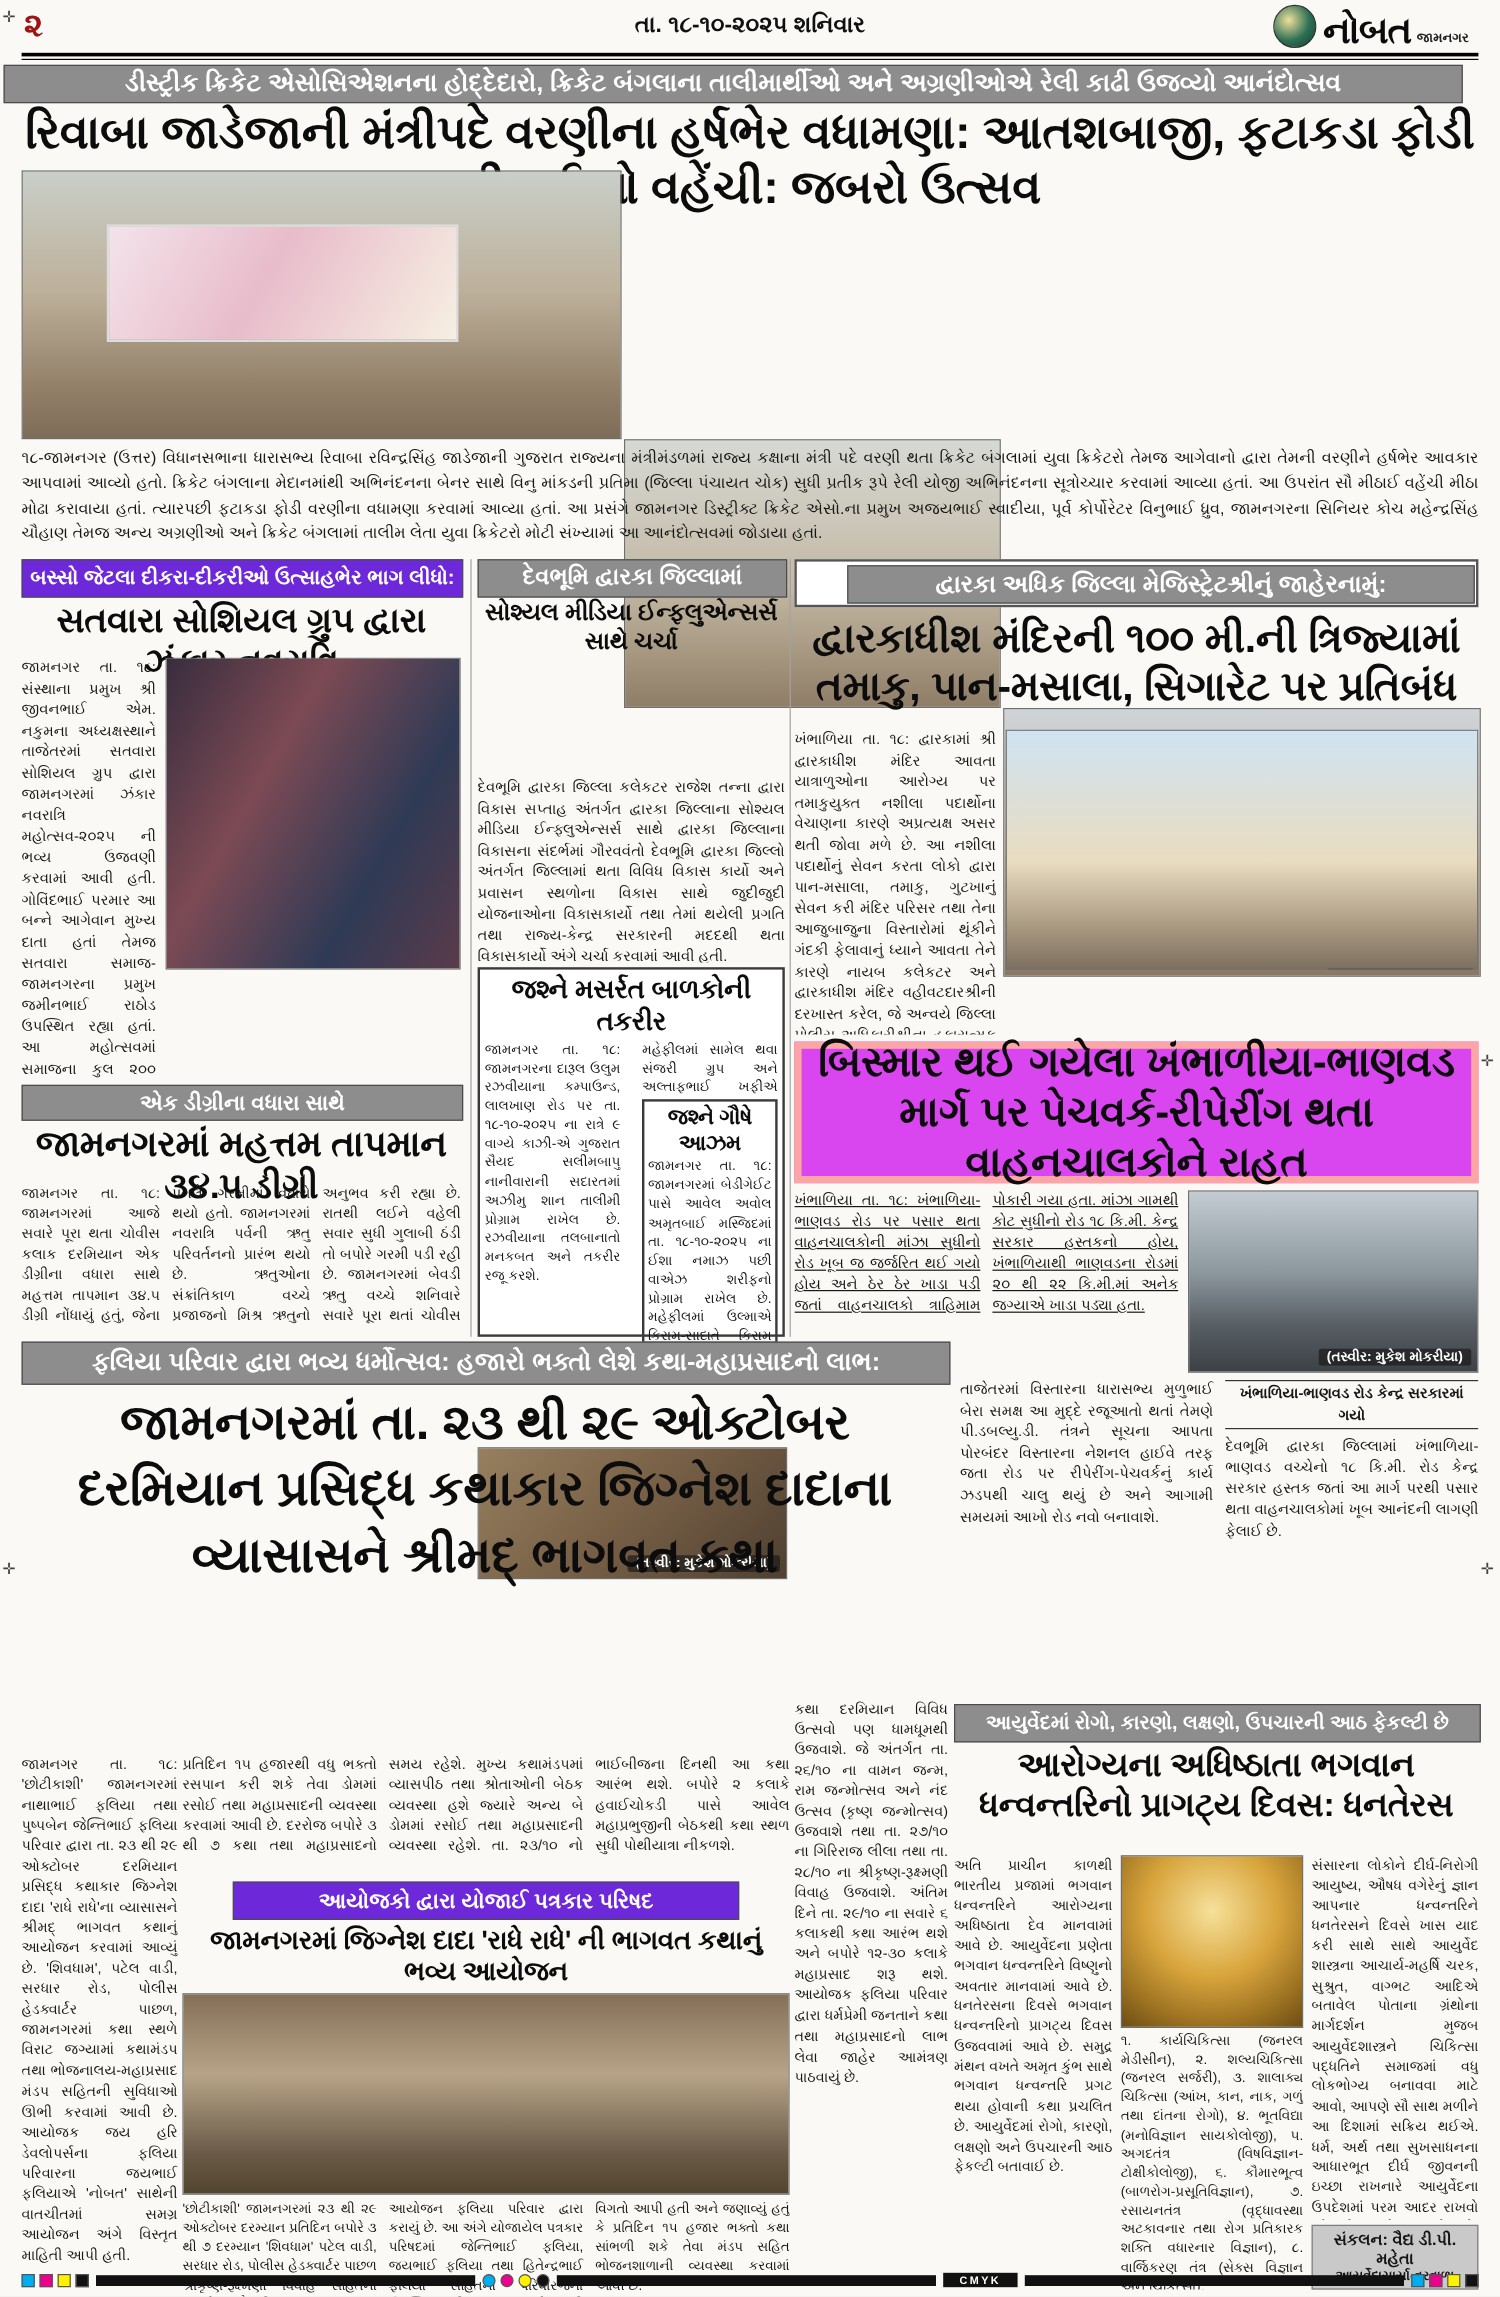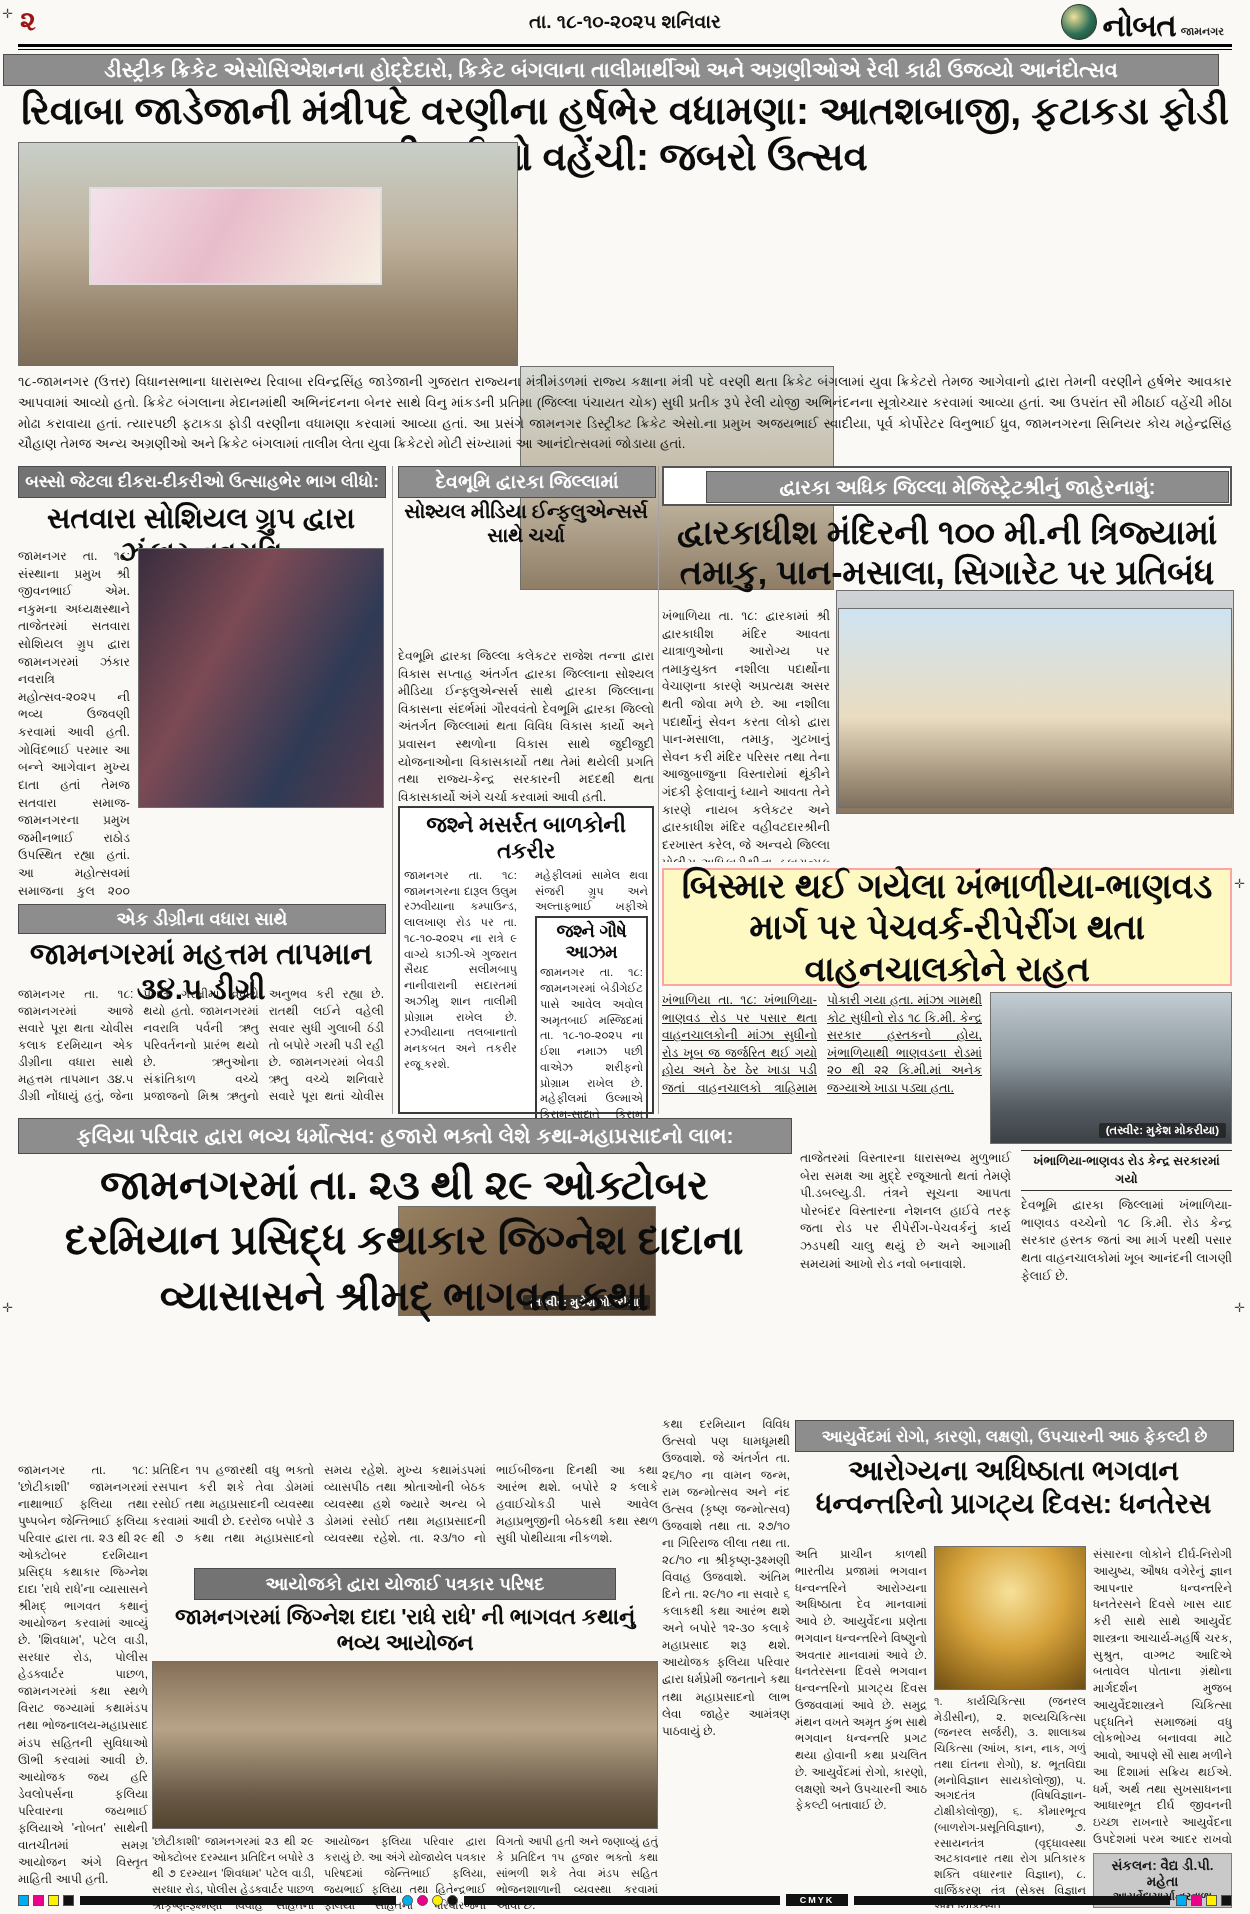--- a/index.html
+++ b/index.html
@@ -12,26 +12,26 @@
   .logo{display:flex;align-items:flex-end;gap:5px;}
   .logo-icon{width:34px;height:34px;border-radius:50%;
       background:radial-gradient(circle at 35% 35%,#efe09a,#2e6f55 55%,#14402f);border:1px solid #333;}
   .logo-title{font-size:31px;font-weight:800;color:#0b0b0b;line-height:.9;letter-spacing:-1px;}
   .logo-sub{font-size:11px;font-weight:bold;color:#222;padding-bottom:2px;}
   .rule-a{background:#000;height:3px;}
   .rule-b{background:#000;height:1px;}
   
   .kick{display:flex;align-items:center;justify-content:center;font-weight:bold;color:#fff;
         text-align:center;border:1px solid #4c4c4c;}
-  .kick-dark{background:#737373;}
+  .kick-dark{background:#6d28d9;}
   .kick-gray{background:#8d8d8d;}
   .kickwrap{border:2px solid #555;background:#fff;padding:3px;}
   .kickwrap .kick{width:100%;height:100%;}
   .hl{font-weight:bold;color:#0c0c0c;text-align:center;line-height:1.18;letter-spacing:-.3px;}
-  .hlbox{border:2px solid #fca5a5;background:#fef9c3;display:flex;align-items:center;justify-content:center;}
+  .hlbox{border:6px solid #fca5a5;background:#d946ef;display:flex;align-items:center;justify-content:center;}
   
   .bt{font-size:12.4px;line-height:1.42;text-align:justify;color:#171717;overflow:hidden;height:100%;}
   .bt p{margin:0 0 6px 0;}
   .cols3{column-count:3;column-gap:10px;}
   .cols2{column-count:2;column-gap:10px;}
   .small{font-size:11.4px;line-height:1.38;}
   .road-sub{font-weight:bold;text-align:center;border-top:1px solid #333;border-bottom:1px solid #333;
             padding:2px 0;margin:4px 0;}
   
   .ph{border:1px solid #6f6f6f;position:relative;overflow:hidden;background:#cfcac0;}

